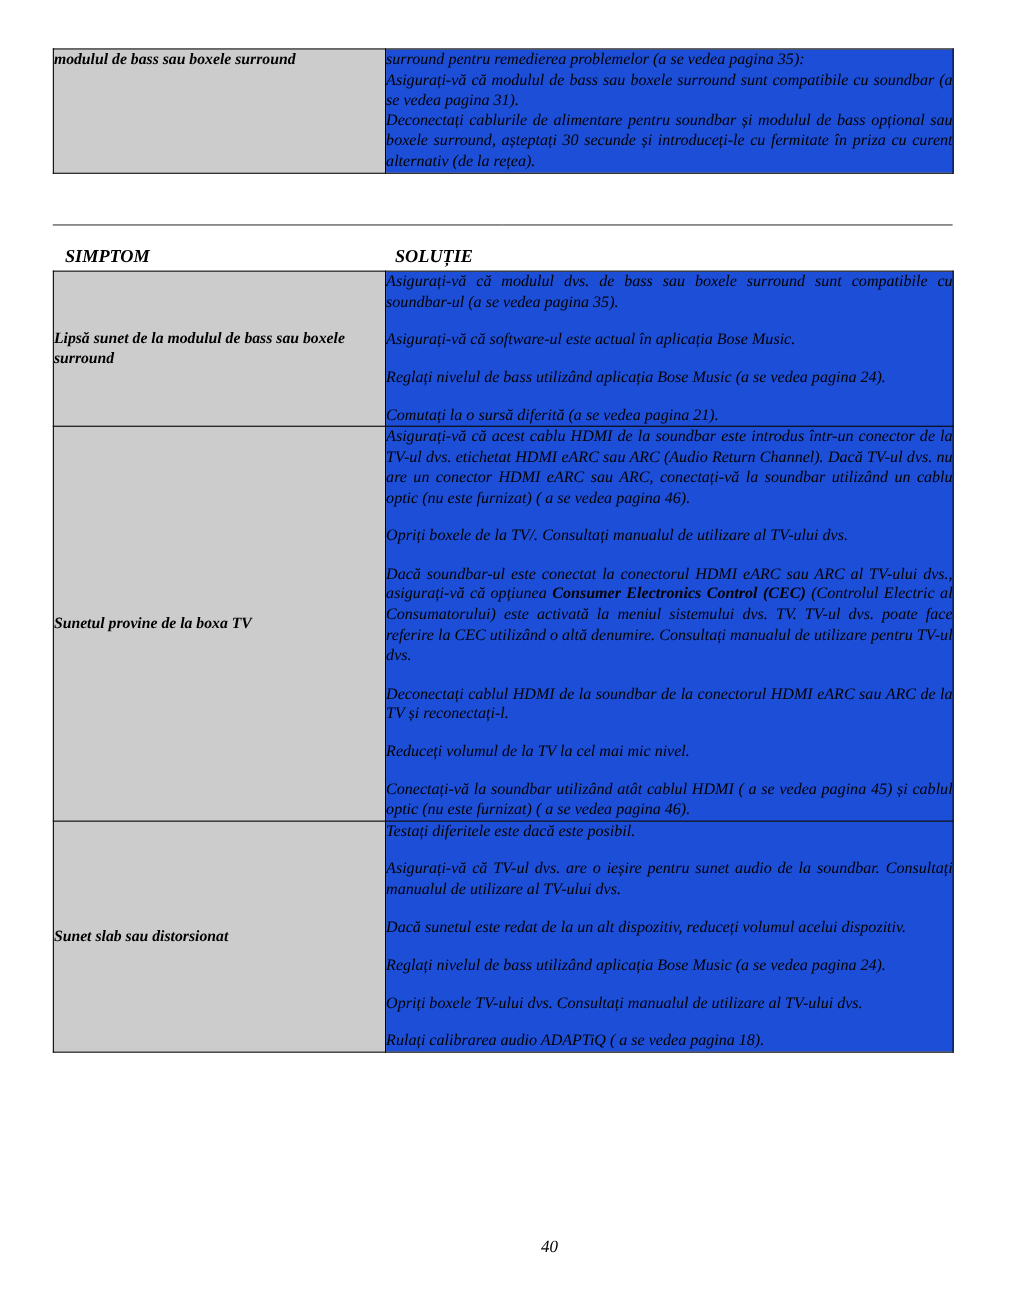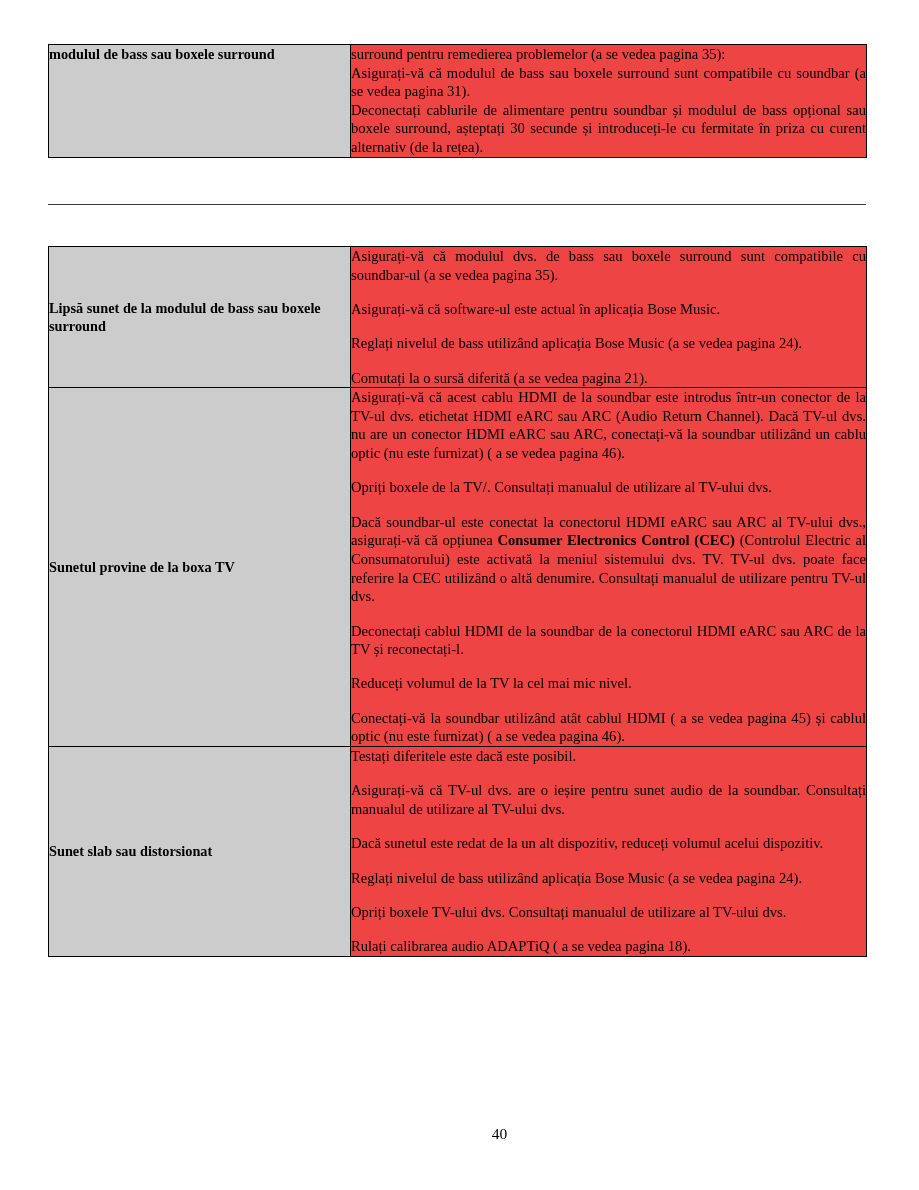--- a/index.html
+++ b/index.html
@@ -15,20 +15,21 @@
     font-family: "Liberation Serif", "DejaVu Serif", serif;
     color: #000000;
     overflow: hidden;
   }
 
   .page {
     position: absolute;
     left: 0; top: 0;
     width: 919px;
     height: 916px;
+    font-style: italic;
   }
 
   
   table.doc-table {
     border-collapse: collapse;
     table-layout: fixed;
     width: 818px;
     margin: 0;
   }
   table.doc-table td {
@@ -40,21 +41,21 @@
     width: 301px;
     background: #cccccc;
     font-weight: bold;
     font-size: 14.3px;
     line-height: 1.30;
     padding: 5px 8px 5px 9px;
   }
   td.sym.mid   { vertical-align: middle; }
   td.sol {
     width: 515px;
-    background: #ef4444;
+    background: #1d4ed8;
     font-size: 14.6px;
     line-height: 1.275;
     text-align: justify;
     padding: 4px 6px 5px 7px;
   }
   td.sol p {
     margin: 0 0 0 0;
   }
   td.sol p + p {
     margin-top: 1.08em;
@@ -159,20 +160,24 @@
       </tr>
     </tbody>
       </table>
   </div>
 
   <div class="section-head">
     <span class="rule left"></span>
     <span class="rule right"></span>
   </div>
 
+  <div class="col-captions">
+    <span class="cap simptom">SIMPTOM</span>
+    <span class="cap solutie">SOLUȚIE</span>
+  </div>
 
   <div class="main-table-wrap">
     <table class="doc-table">
 
       <tbody>
           <tr>
         <td class="sym mid">
           <span>Lipsă sunet de la modulul de bass sau boxele surround</span>
         </td>
         <td class="sol">

